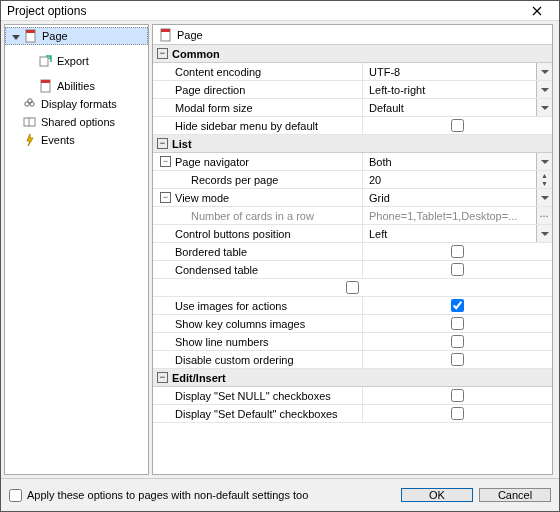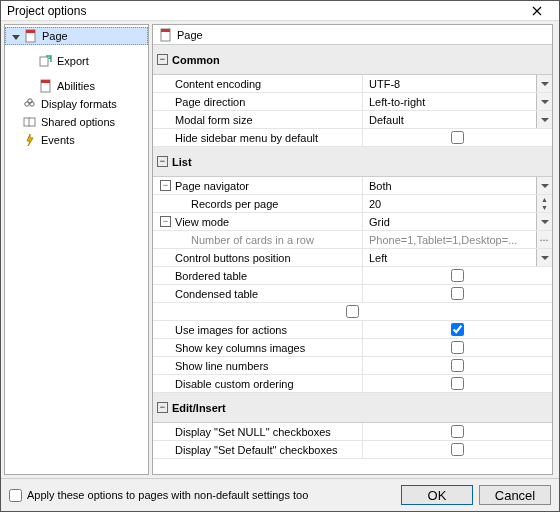--- a/index.html
+++ b/index.html
@@ -15,21 +15,21 @@
   .nav-expand { width: 12px; height: 12px; display: inline-flex; align-items: center; justify-content: center; margin-right: 2px; }
   .nav-expand.exp::before { content: ""; width: 0; height: 0; border-left: 4px solid transparent; border-right: 4px solid transparent; border-top: 5px solid #444; display: block; transform: translateY(1px); }
   .indent1 { padding-left: 18px; }
   .indent2 { padding-left: 34px; margin-top: 7px; }
   .nav-icon { width: 14px; height: 14px; margin-right: 4px; display: inline-flex; align-items: center; justify-content: center; }
   .nav-icon svg { width: 14px; height: 14px; }
   .content { flex: 1; border: 1px solid #aaa; background: #fff; margin-right: 3px; display: flex; flex-direction: column; overflow: hidden; }
   .content-header { height: 20px; background: #fff; border-bottom: 1px solid #ccc; display: flex; align-items: center; padding: 0 6px; }
   .content-header .nav-icon { margin-right: 4px; }
   .grid { flex: 1; overflow: auto; }
-  .section-head { background: #ececec; font-weight: 700; display: flex; align-items: center; height: 30px; border-bottom: 1px solid #ccc; }
+  .section-head { background: #ececec; font-weight: 700; display: flex; align-items: center; height: 18px; border-bottom: 1px solid #ccc; }
   .sq { width: 11px; height: 11px; border: 1px solid #666; display: inline-flex; align-items: center; justify-content: center; margin: 0 4px 0 4px; font-size: 9px; line-height: 9px; color: #555; }
   .sq.minus::before { content: "−"; }
   .row { display: flex; align-items: stretch; min-height: 18px; border-bottom: 1px solid #e5e5e5; }
   .cell-label { width: 210px; border-right: 1px solid #e5e5e5; display: flex; align-items: center; }
   .cell-value { flex: 1; display: flex; align-items: center; position: relative; padding: 0 2px; }
   .cell-value.center { justify-content: center; }
   .lbl { padding-left: 4px; display: inline-flex; align-items: center; width: 100%; }
   .lbl.l1 { padding-left: 22px; }
   .lbl.l2 { display: flex; align-items: center; }
   .lbl.l3 { padding-left: 38px; }
@@ -38,21 +38,21 @@
   .val-text.disabled { color: #8a8a8a; }
   .btn-dd, .btn-spin, .btn-more { position: absolute; right: 0; top: 0; bottom: 0; width: 16px; border-left: 1px solid #bcbcbc; background: #f2f2f2; display: flex; align-items: center; justify-content: center; cursor: pointer; }
   .btn-dd::before { content: ""; width: 0; height: 0; border-left: 4px solid transparent; border-right: 4px solid transparent; border-top: 4px solid #555; }
   .btn-spin { flex-direction: column; }
   .btn-spin div { flex: 1; display: flex; align-items: center; justify-content: center; font-size: 7px; line-height: 7px; color: #555; }
   .btn-more { font-size: 9px; letter-spacing: 1px; }
   input[type=checkbox] { width: 13px; height: 13px; margin: 0; }
   .footer { height: 33px; border-top: 1px solid #ccc; display: flex; align-items: center; padding: 0 8px; background: #f0f0f0; }
   .footer label { display: flex; align-items: center; gap: 5px; cursor: pointer; }
   .footer-btns { margin-left: auto; display: flex; gap: 6px; }
-  .wbtn { min-width: 72px; height: 20px; border: 1px solid #8a8a8a; background: #e6e6e6; cursor: pointer; padding: 0 10px; font-family: inherit; font-size: 13px; }
+  .wbtn { min-width: 72px; height: 14px; border: 1px solid #8a8a8a; background: #e6e6e6; cursor: pointer; padding: 0 10px; font-family: inherit; font-size: 11px; }
   .wbtn.primary { border: 1.5px solid #0a64ad; }
 </style>
 </head>
 <body>
 
 <div class="window">
   <div class="titlebar">
     <span class="title">Project options</span>
     <span class="close">
       <svg width="10" height="10" viewBox="0 0 10 10">

